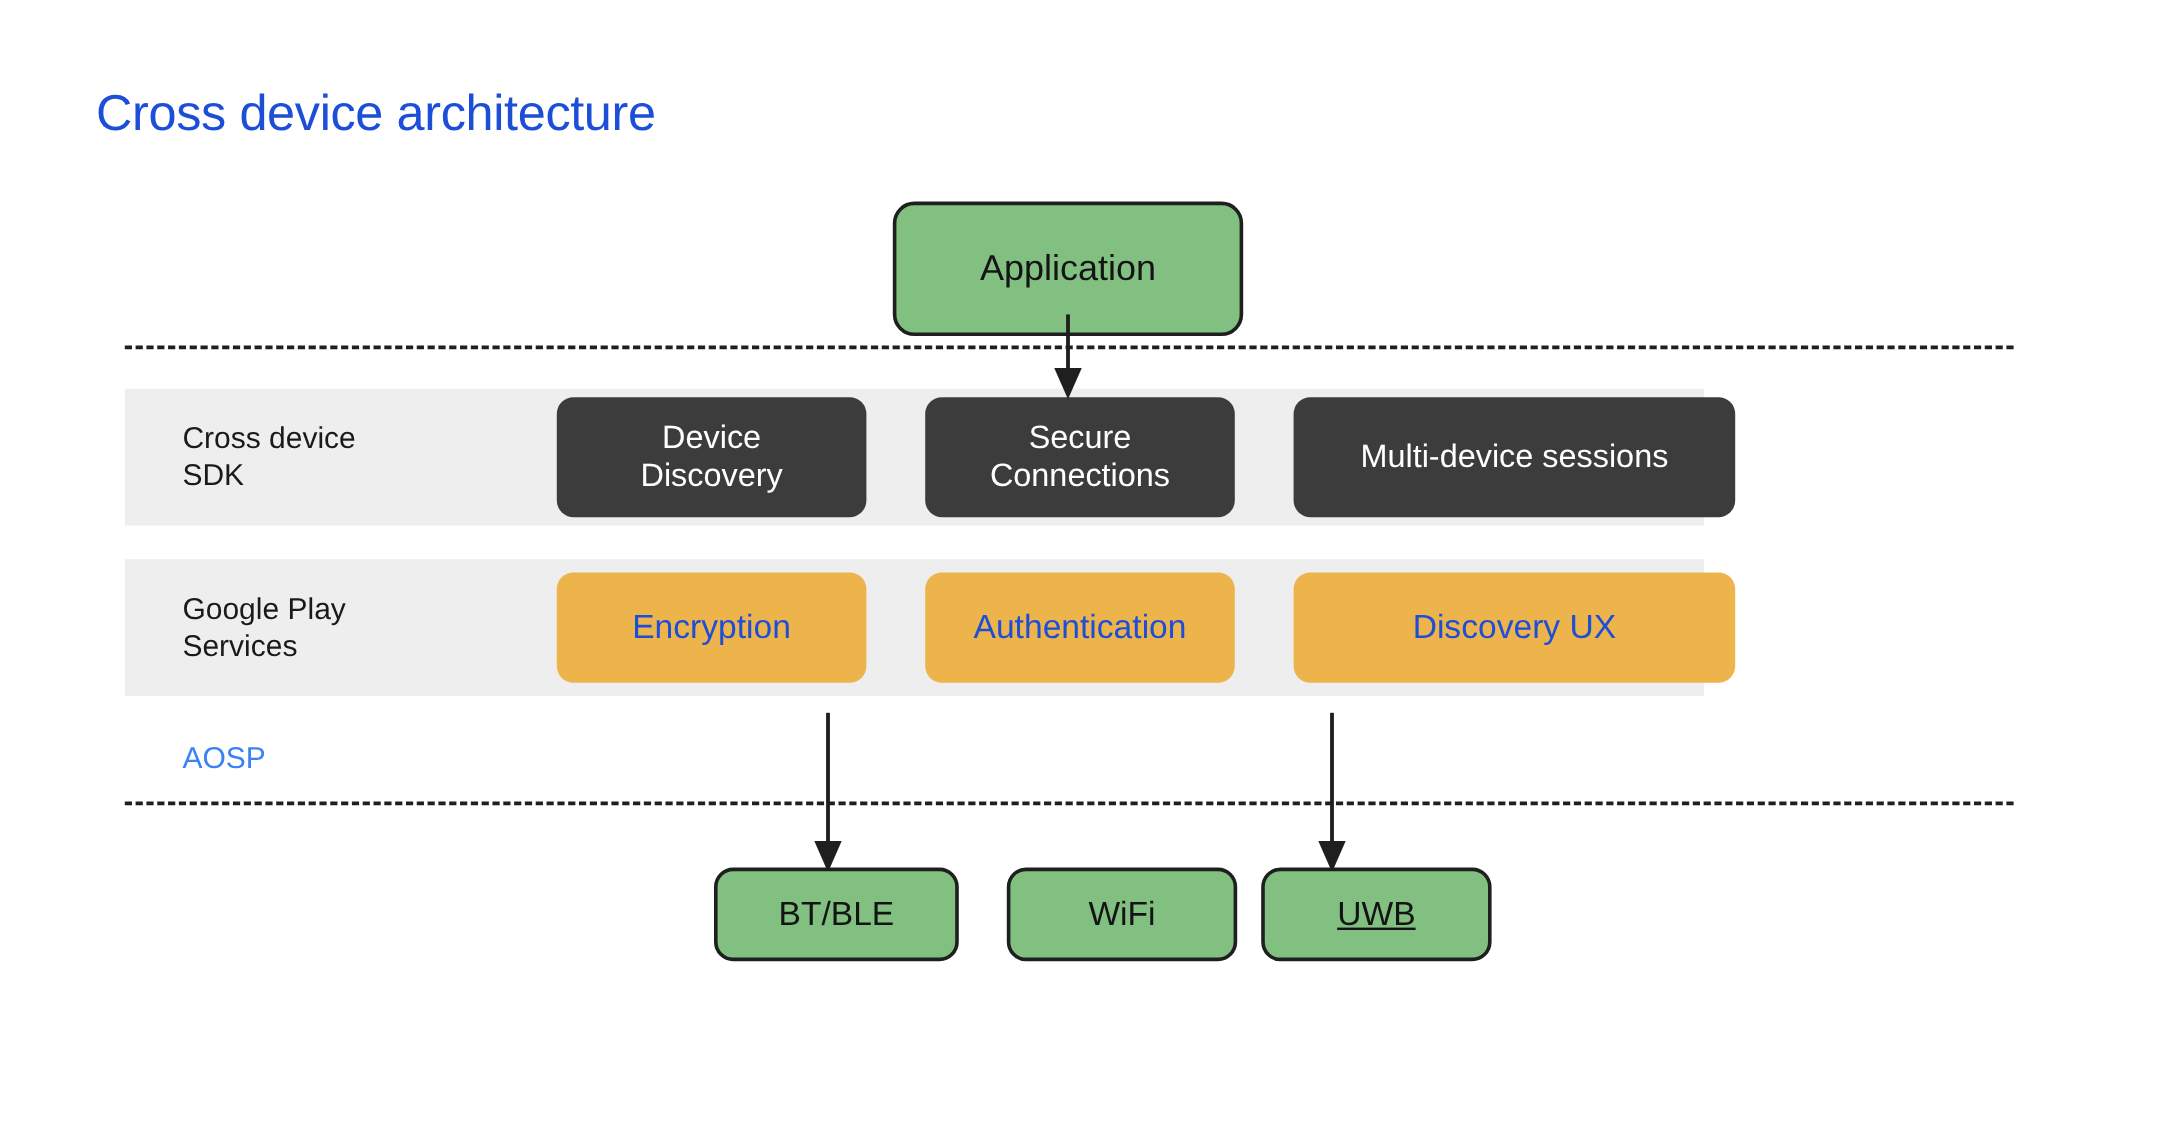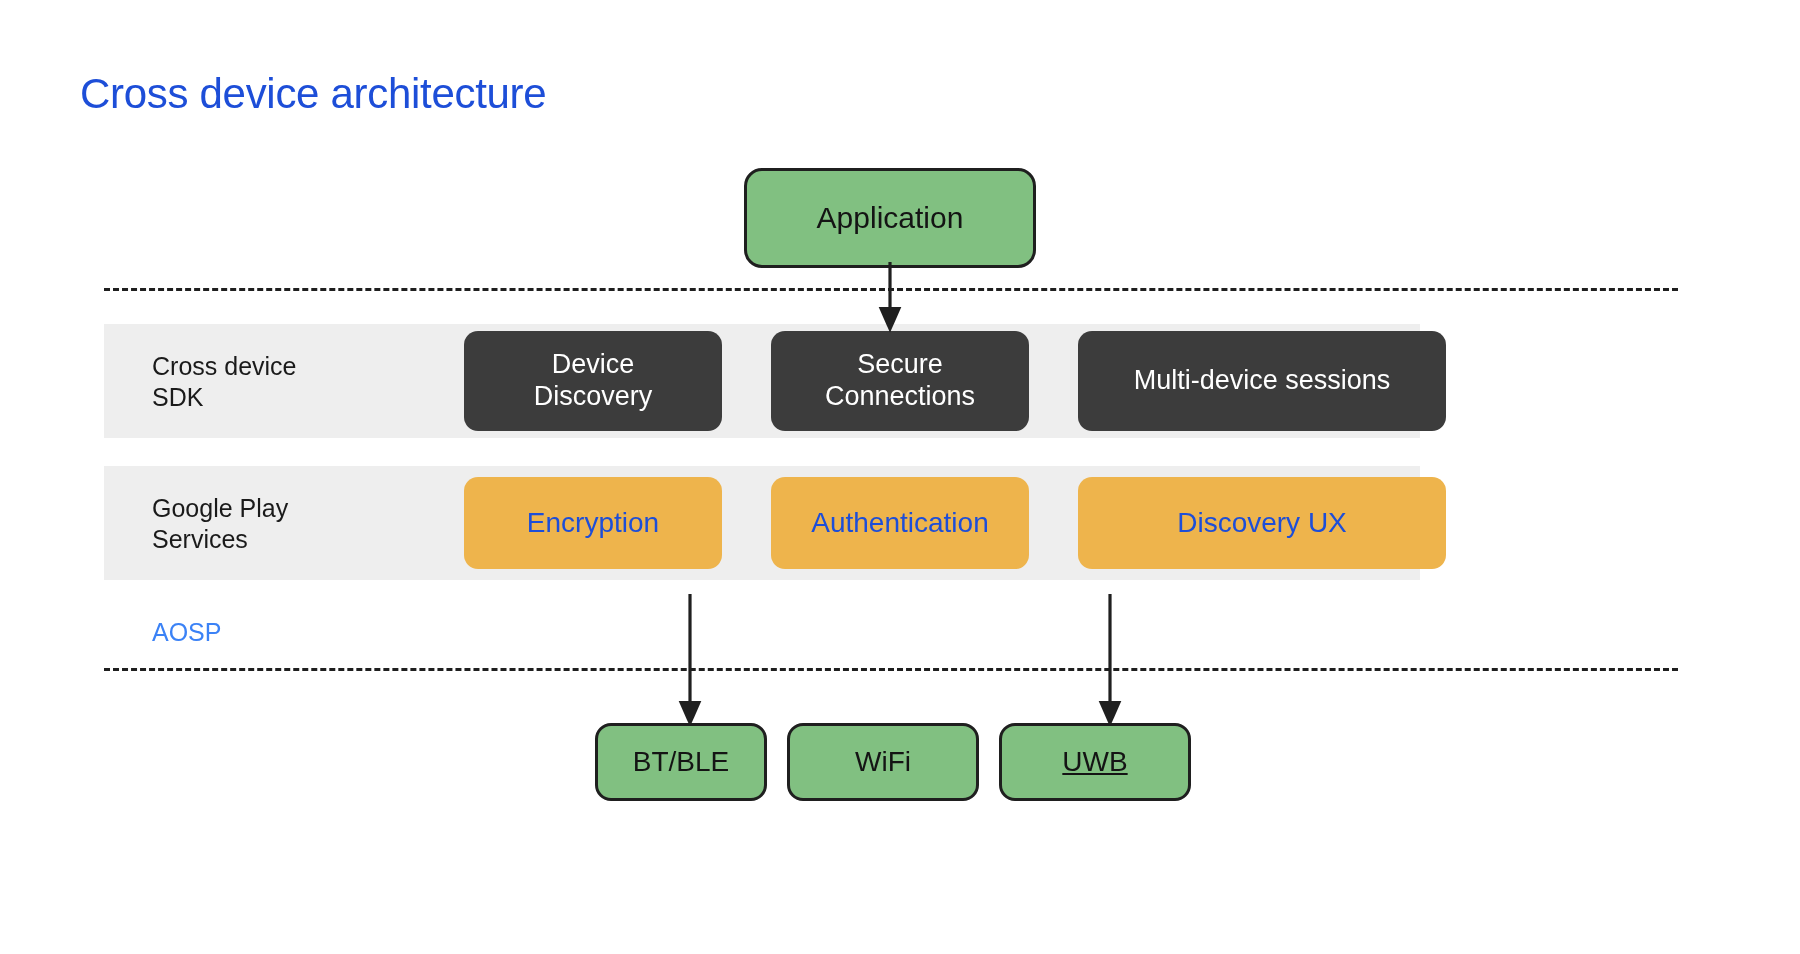--- a/index.html
+++ b/index.html
@@ -33,21 +33,21 @@
     letter-spacing: -0.3px;
     white-space: nowrap;
   }
 
   
   .app-box {
     position: absolute;
     left: 744px;
     top: 168px;
     width: 292px;
-    height: 100px;
+    height: 112px;
     background: #81c081;
     border: 3px solid #1f1f1f;
     border-radius: 18px;
     display: flex;
     align-items: center;
     justify-content: center;
     box-sizing: border-box;
   }
   .app-box span {
     font-size: 30px;
@@ -170,22 +170,22 @@
     border-radius: 16px;
     height: 78px;
     display: flex;
     align-items: center;
     justify-content: center;
     box-sizing: border-box;
     font-size: 28px;
     color: #141414;
     padding: 0 26px;
   }
-  .t-w1 { width: 172px; }
-  .t-w2 { width: 192px; }
+  .t-w1 { width: 204px; }
+  .t-w2 { width: 192px; margin-left: 20px; }
   .t-w3 { width: 192px; text-decoration: underline; }
 </style>
 </head>
 <body>
 
 <div class="canvas">
 
   <div class="page-title">Cross device architecture</div>
 
   <div class="app-box">

